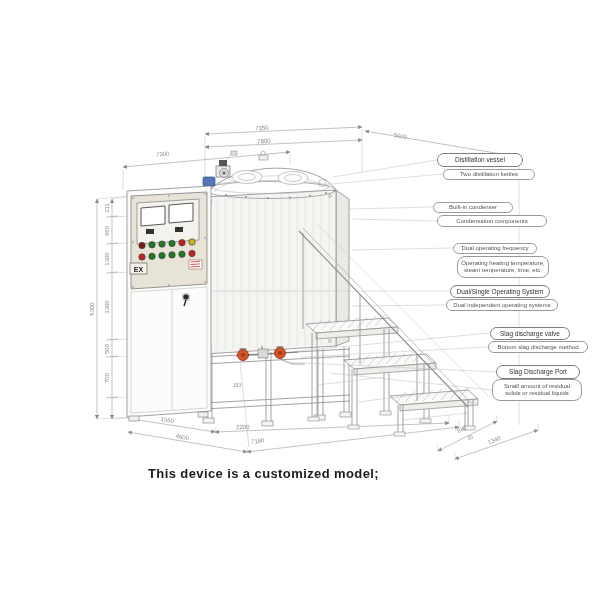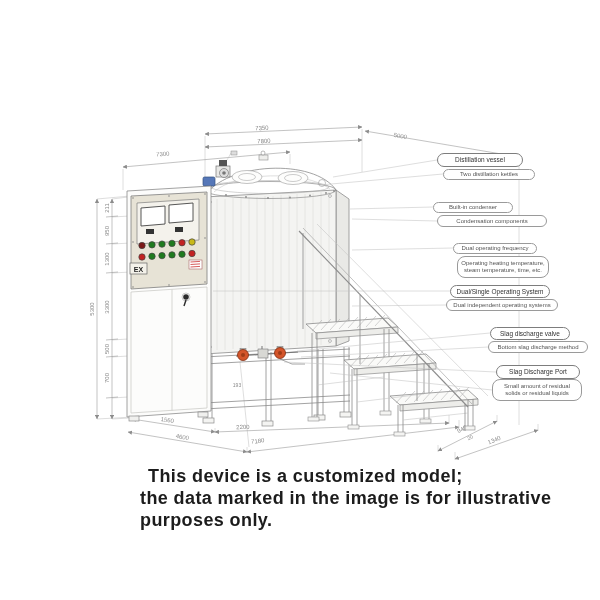--- a/index.html
+++ b/index.html
@@ -14,21 +14,21 @@
   .dm{stroke:#9a9a9a;fill:none;stroke-width:.6;}
   .hatch{stroke:#a8a8a8;fill:none;stroke-width:.5;}
   .tex{stroke:#e2e2de;fill:none;stroke-width:.8;}
   .callout{position:absolute;border:1px solid #9a9a9a;border-radius:999px;
            background:#fff;color:#555;font-size:6px;line-height:1.12;
            display:flex;align-items:center;justify-content:center;text-align:center;
            padding:0 3px;box-sizing:border-box;}
   .callout.em{font-size:6.5px;color:#333;border-color:#7d7d7d;}
   .callout.multi{border-radius:8px;}
   .note{position:absolute;left:140px;top:466px;color:#1c1c1c;font-weight:bold;
-        font-size:18px;line-height:1.22;letter-spacing:.4px;}
+        font-size:13px;line-height:1.22;letter-spacing:.4px;}
   .note .l1{padding-left:8px;}
 </style>
 </head>
 <body>
 
 <div class="canvas">
 
 <svg width="600" height="600" viewBox="0 0 600 600">
   <defs>
     <marker id="ar" viewBox="0 0 8 8" refX="7.5" refY="4" markerWidth="7" markerHeight="7" orient="auto-start-reverse">
@@ -249,16 +249,15 @@
 <div class="callout multi" style="left:457px;top:256px;width:92px;height:22px;">Operating heating temperature, steam temperature, time, etc.</div>
 <div class="callout em" style="left:450px;top:285px;width:100px;height:13px;">Dual/Single Operating System</div>
 <div class="callout" style="left:446px;top:299px;width:112px;height:12px;">Dual independent operating systems</div>
 <div class="callout em" style="left:490px;top:327px;width:80px;height:13px;">Slag discharge valve</div>
 <div class="callout" style="left:488px;top:341px;width:100px;height:12px;">Bottom slag discharge method</div>
 <div class="callout em" style="left:496px;top:365px;width:84px;height:14px;">Slag Discharge Port</div>
 <div class="callout multi" style="left:492px;top:379px;width:90px;height:22px;">Small amount of residual solids or residual liquids</div>
 
 <div class="note">
   <div class="l1">This device is a customized model;</div>
-  <div class="l2">the data marked in the image is for illustrative purposes only.</div>
 </div>
 
 </div>
 
 </body></html>

